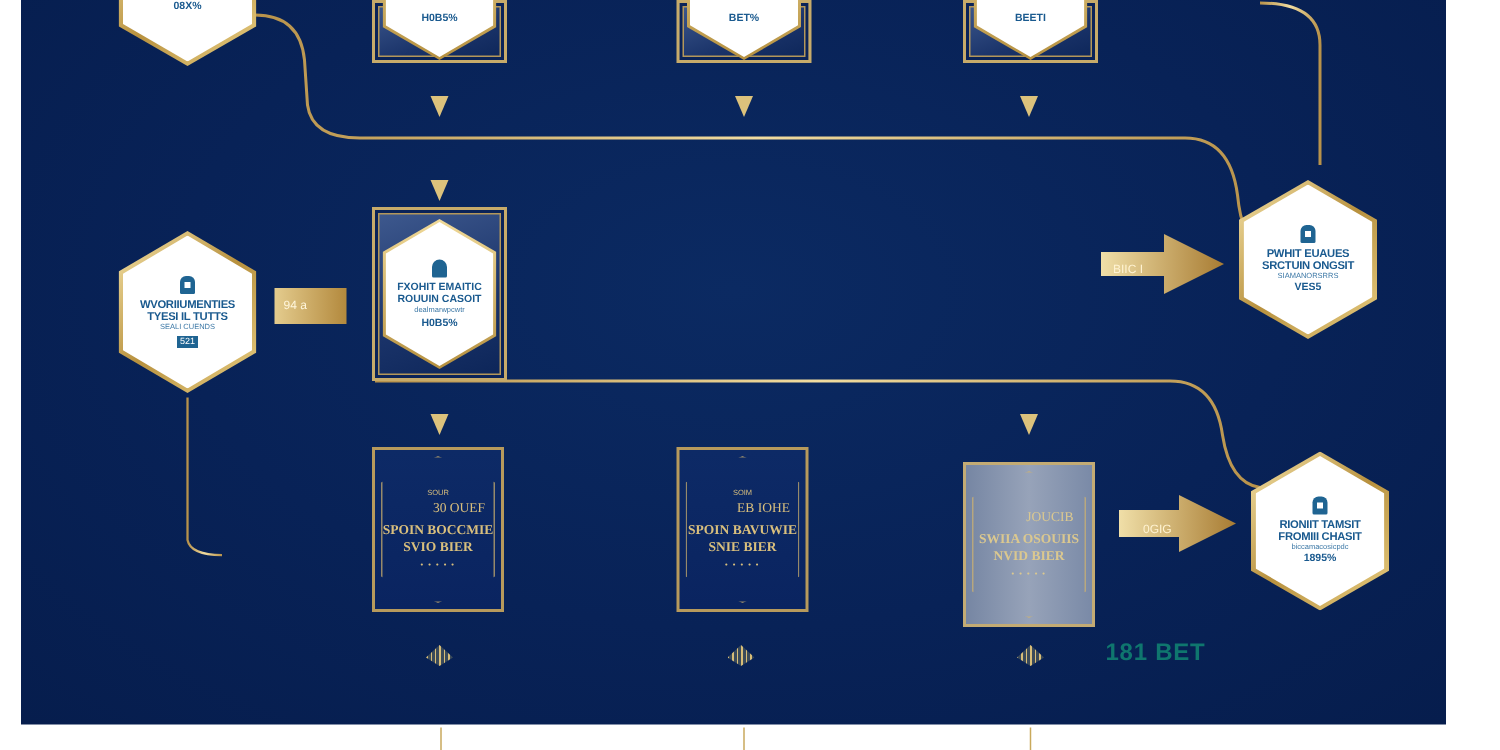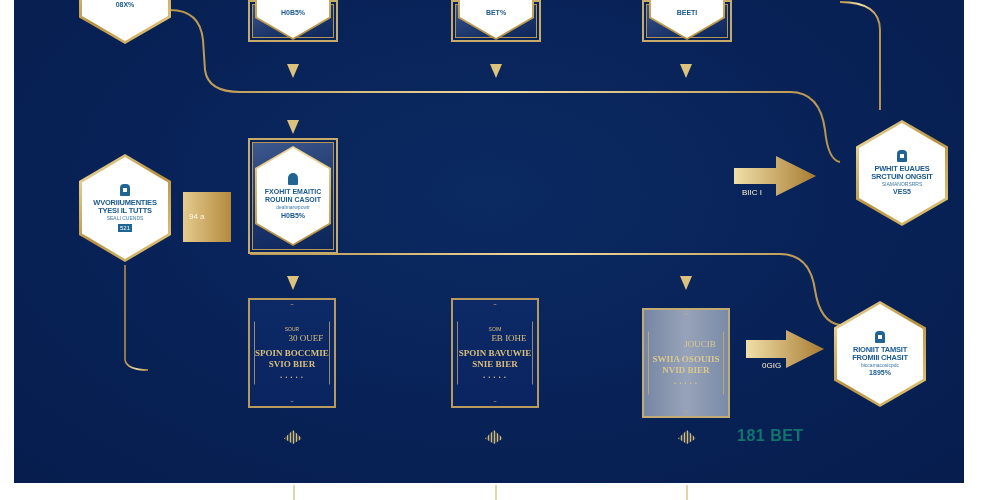--- a/index.html
+++ b/index.html
@@ -62,21 +62,21 @@
   .goldcard.silver { background: linear-gradient(90deg, #7686a3, #97a3b9 50%, #7a8aa7); color: #dbc88f; border-color: #c3ab74; }
   .goldcard .deco {
     position: absolute; inset: 4px; border: 1px solid rgba(210,180,110,0.7);
     clip-path: polygon(0 18%, 50% 0, 100% 18%, 100% 82%, 50% 100%, 0 82%);
   }
   .goldcard .g1 { font-size: 5px; line-height: 7px; }
   .goldcard .g2 { font-family: "Liberation Serif", serif; font-size: 9px; line-height: 11px; margin-left: 28px; }
   .goldcard .g3 { font-family: "Liberation Serif", serif; font-size: 9px; line-height: 11px; font-weight: bold; margin-top: 4px; }
   .goldcard .g4 { font-size: 5px; line-height: 7px; margin-top: 4px; letter-spacing: 1px; }
   .tag {
-    position: absolute; height: 16px; padding: 17px 6px;
+    position: absolute; height: 16px; padding: 4px 6px;
     background: linear-gradient(90deg, #e4cc8e, #b3893d);
     color: #fff6dc; font-size: 8px; line-height: 16px;
   }
   .fan {
     position: absolute; width: 18px; height: 14px;
     background: repeating-linear-gradient(90deg, #d8bd78 0 1px, #3a4a5a 1px 3px);
     clip-path: polygon(50% 0, 100% 60%, 50% 100%, 0 60%);
   }
   .brand {
     position: absolute; left: 737px; top: 427px;
@@ -185,21 +185,21 @@
       <div class="ic" style="width:10px;height:12px;background:#1f6492;border-radius:5px 5px 1px 1px;margin-bottom:3px;"></div>
       <div style="font-size:7px;font-weight:bold;line-height:8px;">FXOHIT EMAITIC</div>
       <div style="font-size:7px;font-weight:bold;line-height:8px;">ROUUIN CASOIT</div>
       <div style="font-size:5px;line-height:7px;color:#3c78a6;">dealmarwpcwtr</div>
       <div style="font-size:7px;font-weight:bold;line-height:9px;">H0B5%</div>
     </div>
   </div>
 </div>
 
 <div class="tag" style="left:736px; top:168px; background:transparent; color:#fff3d2;">BIIC I</div>
-<div class="hex" style="left:856px; top:120px;">
+<div class="hex" style="left:826px; top:120px;">
   <div class="inner">
     <div class="ic"></div>
     <div class="t1">PWHIT EUAUES</div>
     <div class="t1">SRCTUIN ONGSIT</div>
     <div class="t2">SIAMANORSRRS</div>
     <div class="t3">VES5</div>
   </div>
 </div>
 
 <div class="tag" style="left:756px; top:341px; background:transparent; color:#fff3d2;text-align:center;">0GIG</div>

